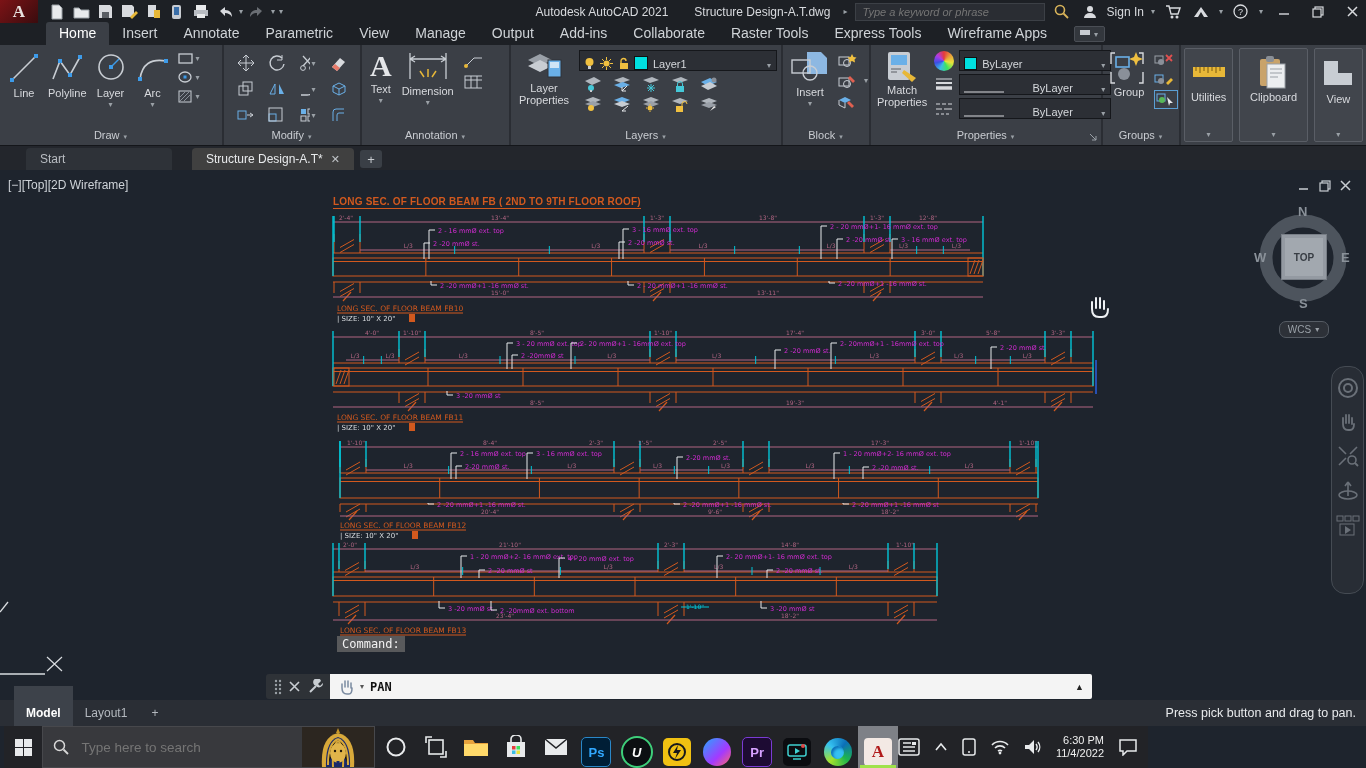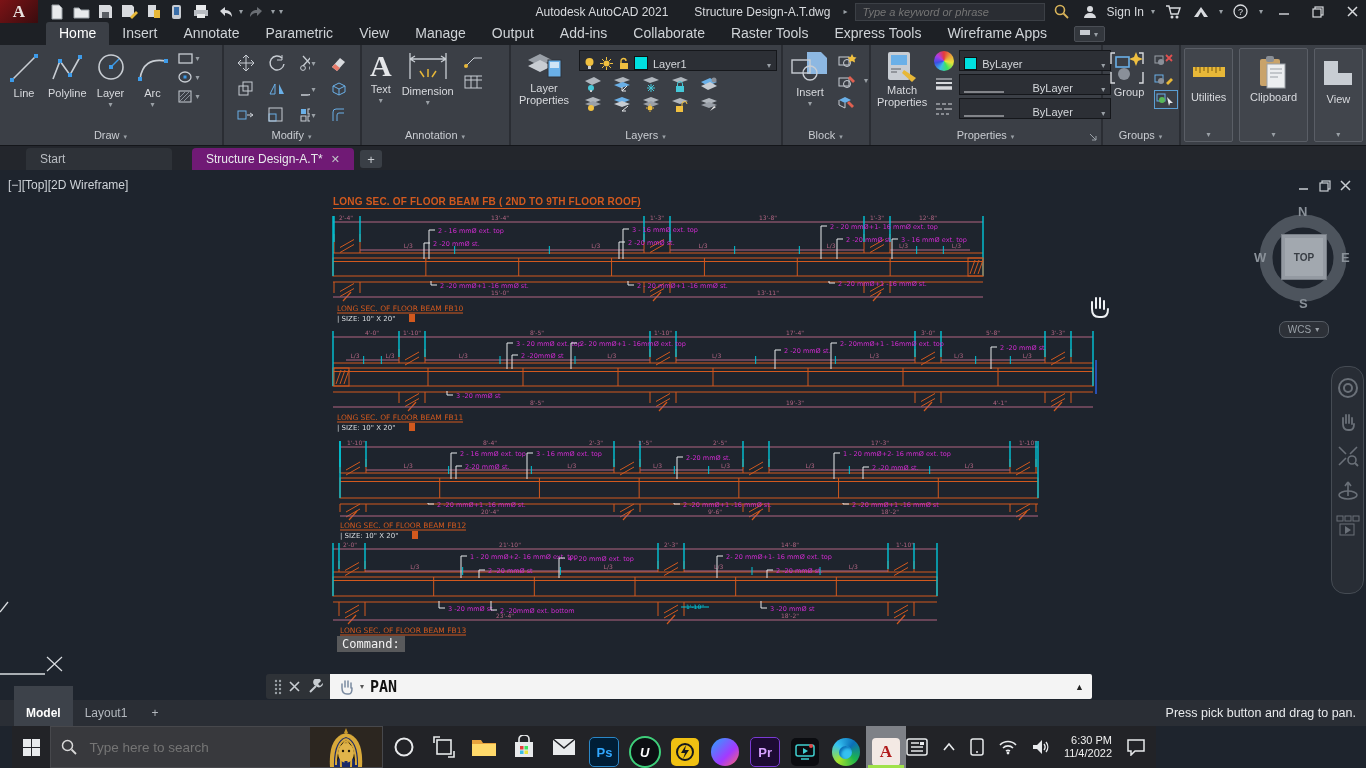--- a/index.html
+++ b/index.html
@@ -30,49 +30,49 @@
   .plabel .caret{font-size:7px;}
   .bigbtn{display:flex;flex-direction:column;align-items:center;justify-content:flex-start;color:#d8dade;font-size:11px;text-align:center;line-height:12px;}
   .boxpanel{margin:3px 3px 2px 3px;border:1px solid #5a5e66;background:#41454c;border-radius:2px;width:54px;height:92px;position:relative;display:flex;flex-direction:column;align-items:center;}
   .boxpanel .bcaret{position:absolute;bottom:2px;left:0;right:0;text-align:center;color:#9aa0a6;font-size:8px;}
   .mini{width:18px;height:15px;display:flex;align-items:center;justify-content:center;}
   .dd{background:#2c2f35;border:1px solid #15171b;height:19px;display:flex;align-items:flex-end;padding:0 4px;color:#d5d8dc;font-size:11px;gap:5px;}
   .dd .caret{margin-left:auto;}
   
   #filetabs{left:0;top:146px;width:1366px;height:24px;background:#23262c;display:flex;align-items:flex-end;}
   .ftab{height:22px;display:flex;align-items:center;padding:0 14px;font-size:12px;color:#b9bdc2;background:#2e3238;border-radius:4px 4px 0 0;margin-left:4px;gap:8px;}
-  .ftab.active{background:#701a75;color:#e8eaec;padding-left:14px;}
+  .ftab.active{background:#404040;color:#e8eaec;padding-left:14px;}
   .ftab .x{color:#c0c4c8;font-size:11px;}
   #ftab-plus{width:22px;height:18px;margin-left:6px;display:flex;align-items:center;justify-content:center;background:#3a3f46;border-radius:3px;color:#c8ccd0;font-size:13px;margin-bottom:2px;}
   
   #canvas{left:0;top:170px;width:1366px;height:530px;background:#1e242d;overflow:hidden;}
   #vp-label{left:8px;top:8px;color:#ced3d8;font-size:12px;}
   #main-title{left:333px;top:26px;color:#d2591e;font-size:10px;font-weight:bold;border-bottom:1px solid #d2591e;padding-bottom:1px;letter-spacing:.2px;}
   #beam-svg{position:absolute;left:0;top:0;}
   
   #viewcube{left:1255px;top:38px;width:96px;height:100px;}
   .cube-letter{position:absolute;color:#8a9199;font-weight:bold;font-size:13px;}
   #cube-face{position:absolute;left:26px;top:26px;width:44px;height:44px;background:#a2a8af;border:1px solid #787e86;display:flex;align-items:center;justify-content:center;font-size:10px;color:#383d44;font-weight:bold;box-shadow:inset 0 0 0 3px #949aa2;}
   #wcs-pill{left:1279px;top:151px;width:48px;height:15px;background:#2d3138;border:1px solid #565c64;border-radius:7px;display:flex;align-items:center;justify-content:center;gap:3px;color:#9aa1a8;font-size:10px;}
   #dw-controls{left:1298px;top:10px;display:flex;gap:9px;}
   
   #navbar{left:1331px;top:196px;width:31px;height:216px;background:rgba(42,47,55,.88);border:1px solid #454b53;border-radius:14px;display:flex;flex-direction:column;align-items:center;padding-top:10px;gap:13px;}
   
   .chip{position:absolute;background:#58595b;color:#f2f2f2;font-family:"DejaVu Sans Mono",monospace;font-size:12px;padding:1px 5px;white-space:nowrap;}
   #cmd-dock{left:266px;top:504px;width:826px;height:25px;display:flex;}
   #cmd-grip{width:64px;background:#2e3237;border-radius:3px 0 0 3px;display:flex;align-items:center;justify-content:space-evenly;}
   #cmd-field{flex:1;background:#f4f4f4;border-radius:0 2px 2px 0;display:flex;align-items:center;padding:0 8px;gap:5px;}
-  #cmd-text{color:#111;font-family:"DejaVu Sans Mono",monospace;font-size:15px;font-weight:bold;}
+  #cmd-text{color:#111;font-family:"DejaVu Sans Mono",monospace;font-size:12px;font-weight:bold;}
   
   #statusrow{left:0;top:700px;width:1366px;height:26px;background:#2a2e35;display:flex;align-items:center;color:#b4b9bf;font-size:12px;}
   #model-tab{background:#3d424a;color:#fff;font-weight:bold;padding:20px 12px;margin-left:14px;}
   .lay-tab{padding:4px 12px;}
   #status-msg{margin-left:auto;margin-right:10px;color:#e8eaec;font-size:12.5px;}
   
-  #taskbar{left:12px;top:726px;width:1144px;height:42px;background:#222327;display:flex;align-items:center;color:#e8e8e8;}
+  #taskbar{left:4px;top:726px;width:1144px;height:42px;background:#222327;display:flex;align-items:center;color:#e8e8e8;}
   #start-btn{width:44px;height:42px;display:flex;align-items:center;justify-content:center;}
   #tsearch{width:356px;height:40px;background:#38393d;border:1px solid #47484c;display:flex;align-items:center;padding:0 10px;gap:10px;position:relative;}
   #tsearch input{background:transparent;border:0;outline:0;color:#c9c9c9;font-size:13.5px;width:210px;font-family:"Liberation Sans",sans-serif;}
   .tbicon{width:46px;height:42px;display:flex;align-items:center;justify-content:center;position:relative;}
   .tbicon.active{background:#7e8187;}
   .tbicon.active::after{content:"";position:absolute;left:2px;right:2px;bottom:0;height:3px;background:#9fe24a;}
   .sq{border-radius:5px;display:flex;align-items:center;justify-content:center;font-weight:bold;margin-top:10px;}
   #tray{margin-left:auto;display:flex;align-items:center;gap:14px;padding-right:10px;}
   #clock{text-align:right;font-size:11px;line-height:13px;color:#f0f0f0;}
   .trayicon{display:flex;align-items:center;justify-content:center;}

